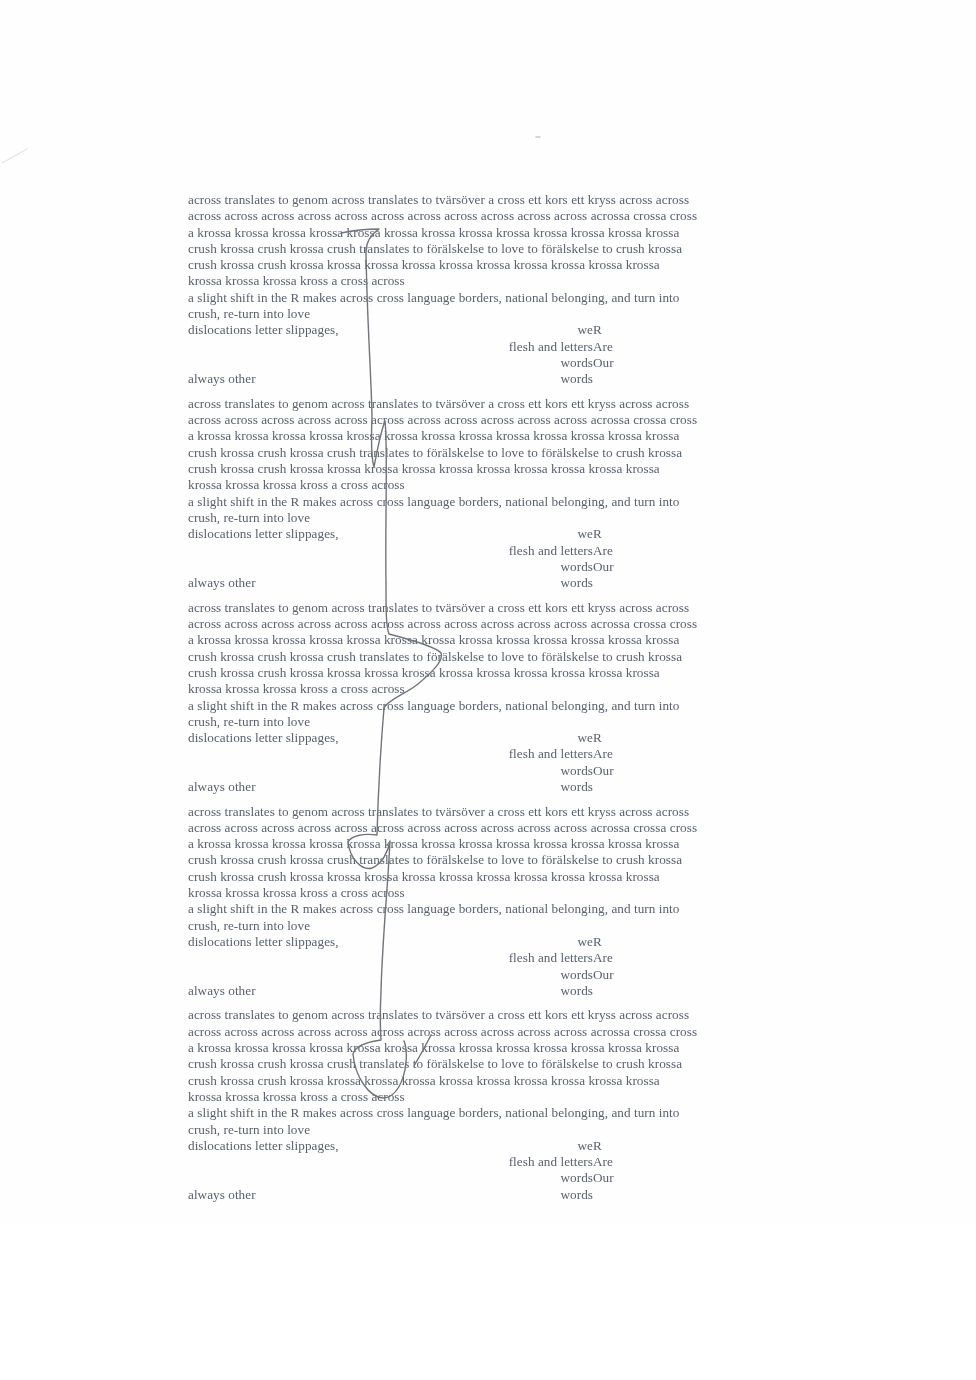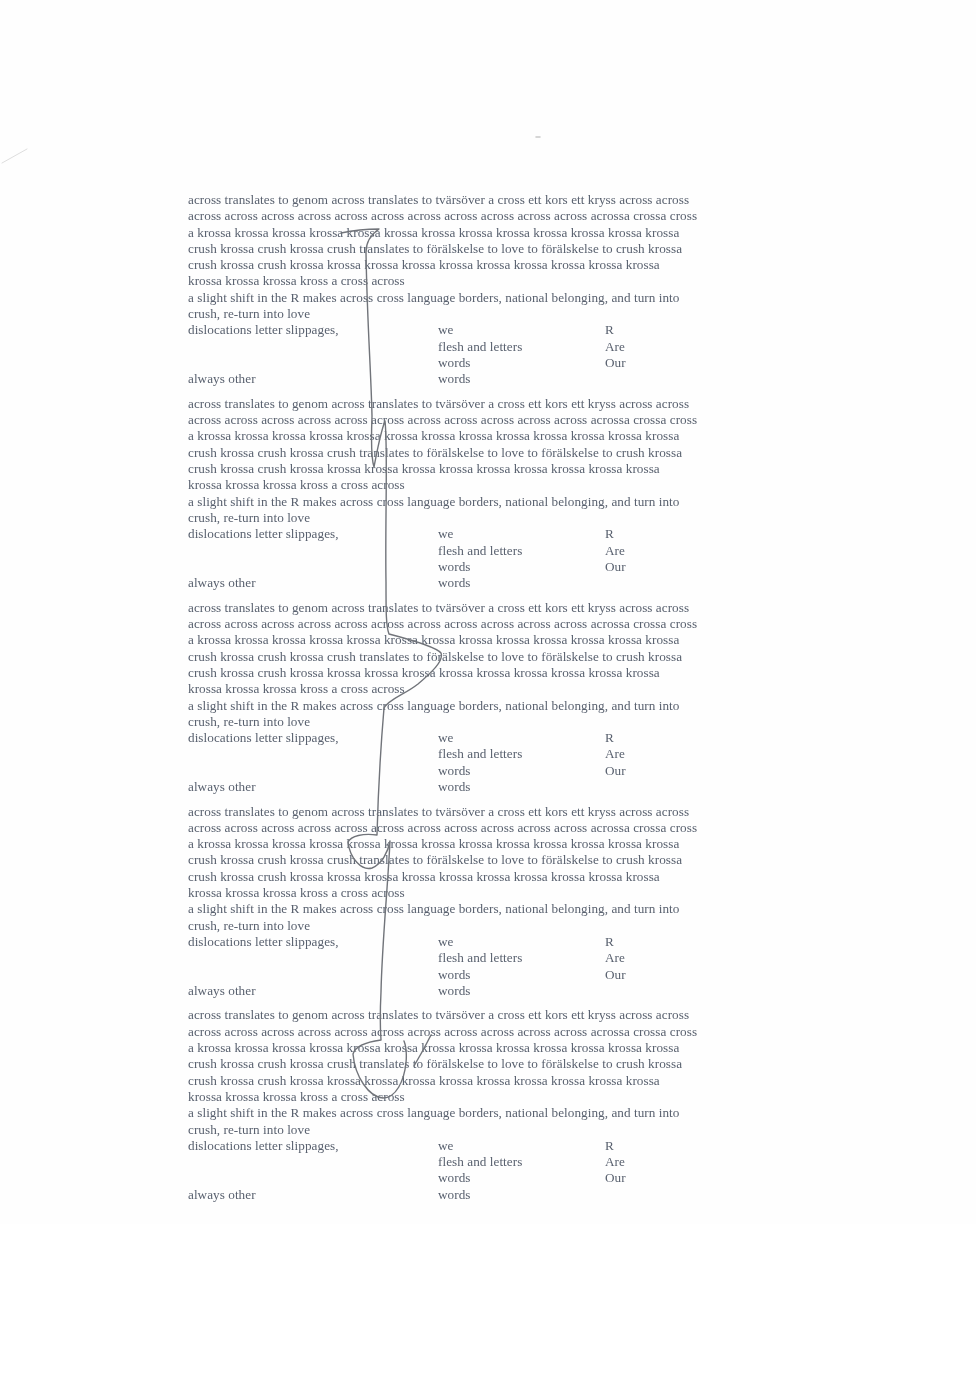--- a/index.html
+++ b/index.html
@@ -27,25 +27,24 @@
   }
   .stanza {
     margin-bottom: 8.3px;
   }
   .pline {
     white-space: nowrap;
   }
   .frow {
     display: flex;
     white-space: nowrap;
-    gap: 6px;
   }
   .fc1 { width: 244px; flex: 0 0 244px; }
   .fc1.align-right { text-align: left; padding-right: 7px; box-sizing: border-box; }
-  .fc2 { width: 161px; flex: 0 0 161px; }
+  .fc2 { width: 161px; flex: 0 0 161px; text-align: right; }
   .fc3 { flex: 1 1 auto; }
   .pen-overlay {
     position: absolute;
     left: 0;
     top: 0;
     width: 976px;
     height: 1380px;
     pointer-events: none;
   }
 </style>

